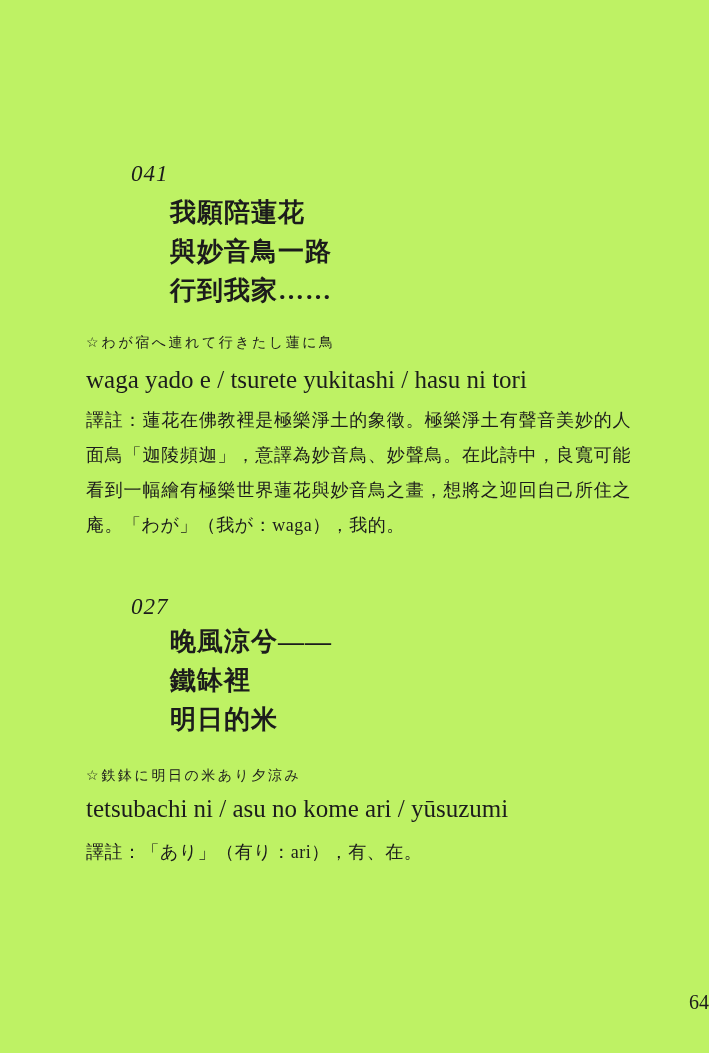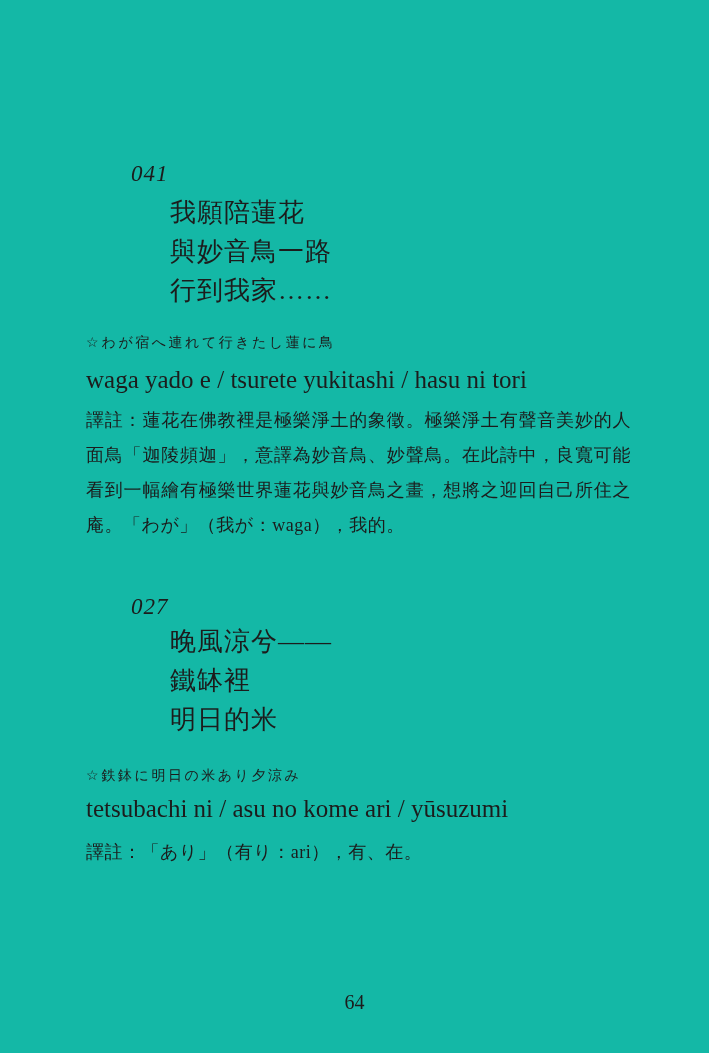--- a/index.html
+++ b/index.html
@@ -4,38 +4,39 @@
 <style>
   html, body {
     margin: 0;
     padding: 0;
     background: #ffffff;
   }
   .page {
     position: relative;
     width: 709px;
     height: 1053px;
-    background: #14b8a6;
+    background: #bef264;
     font-family: "Liberation Serif", "DejaVu Serif", serif;
     color: #1c1c1c;
     overflow: hidden;
   }
   .poem-number {
     position: absolute;
     left: 131px;
     font-size: 23px;
     font-style: italic;
     letter-spacing: 1px;
   }
   .poem-line {
     position: absolute;
     left: 170px;
     font-size: 26px;
     letter-spacing: 1px;
     white-space: nowrap;
+    font-weight: bold;
   }
   .haiku-line {
     position: absolute;
     left: 86px;
     font-size: 14px;
     letter-spacing: 2.5px;
     white-space: nowrap;
   }
   .haiku-line .star {
     letter-spacing: 1px;
@@ -58,21 +59,21 @@
   }
   .note-single {
     text-align: left;
     white-space: nowrap;
   }
   .page-number {
     position: absolute;
     left: 0;
     right: 0;
     top: 991px;
-    text-align: center;
+    text-align: right;
     font-size: 20px;
   }
   
   .p1-num    { top: 161px; }
   .p1-line0  { top: 195px; }
   .p1-line1  { top: 234px; }
   .p1-line2  { top: 273px; text-align: right; }
   .p1-haiku  { top: 334px; }
   .p1-romaji { top: 366px; }
   .p1-note   { top: 403px; }

